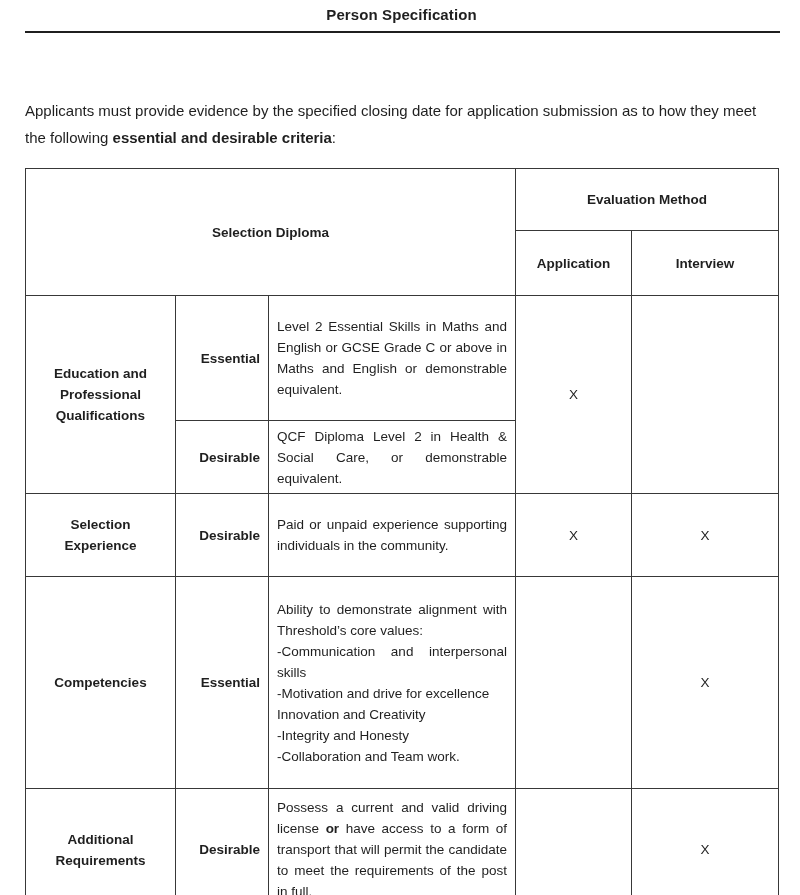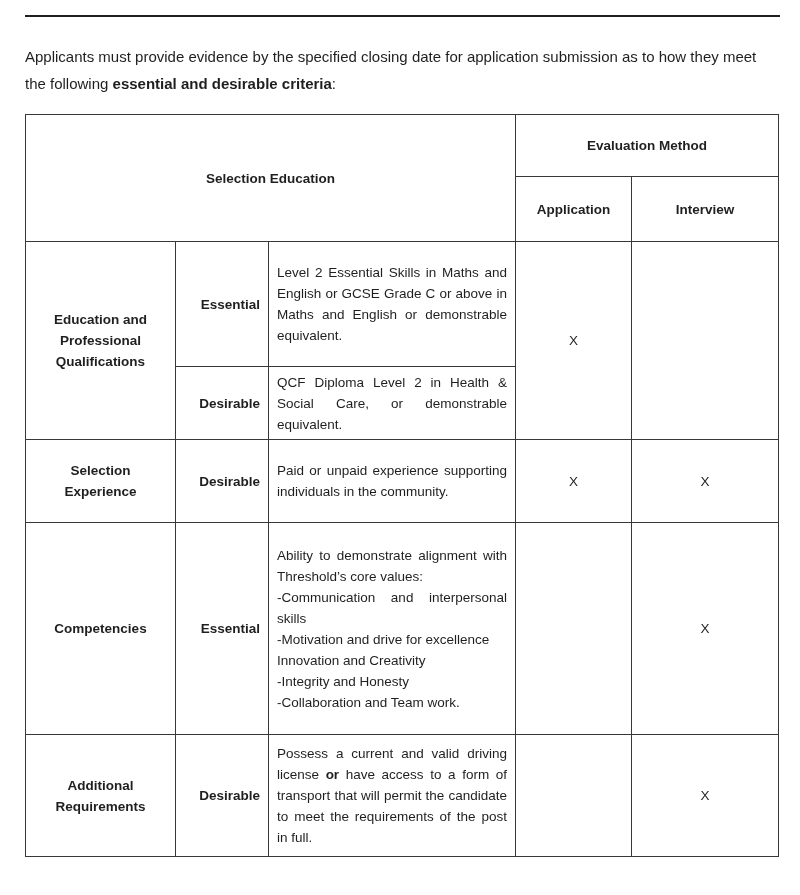--- a/index.html
+++ b/index.html
@@ -23,21 +23,21 @@
     letter-spacing: 0.1px;
     line-height: 16px;
   }
   .title-rule {
     border: none;
     border-top: 2px solid #1f1f1f;
     margin-top: 8px;
     width: 755px;
   }
   .intro {
-    margin-top: 26px;
+    margin-top: 64px;
     width: 750px;
     font-size: 15px;
     line-height: 27px;
   }
   .intro strong { font-weight: 700; }
   table.spec {
     margin-top: 17px;
     border-collapse: collapse;
     table-layout: fixed;
     width: 753px;
@@ -79,36 +79,37 @@
   tr.h-r2 td   { height: 73px; }
   tr.h-r3 td   { height: 83px; }
   tr.h-r4 td   { height: 212px; margin-left: 24px; }
   tr.h-r5 td   { height: 122px; }
 </style>
 </head>
 <body>
 
 <div class="page">
 
+  <div class="doc-title">Person Specification</div>
   <hr class="title-rule">
 
   <p class="intro"><span>Applicants must provide evidence by the specified closing date for application submission as to how they meet the following </span><strong>essential and desirable criteria</strong><span>:</span></p>
 
   <table class="spec">
     <colgroup>
       <col style="width:150px">
       <col style="width:93px">
       <col style="width:247px">
       <col style="width:116px">
       <col style="width:147px">
     </colgroup>
 
     <tbody>
         <tr class="h-hdr1">
-      <td class="hdr" colspan="3" rowspan="2">Selection Education</td>
+      <td class="hdr" colspan="3" rowspan="2">Selection Diploma</td>
       <td class="hdr" colspan="2">Evaluation Method</td>
     </tr>
     <tr class="h-hdr2">
       <td class="hdr">Application</td>
       <td class="hdr">Interview</td>
     </tr>
 
     <tr class="h-r1">
       <td class="cat" rowspan="2">Education and Professional Qualifications</td>
       <td class="req">Essential</td>

